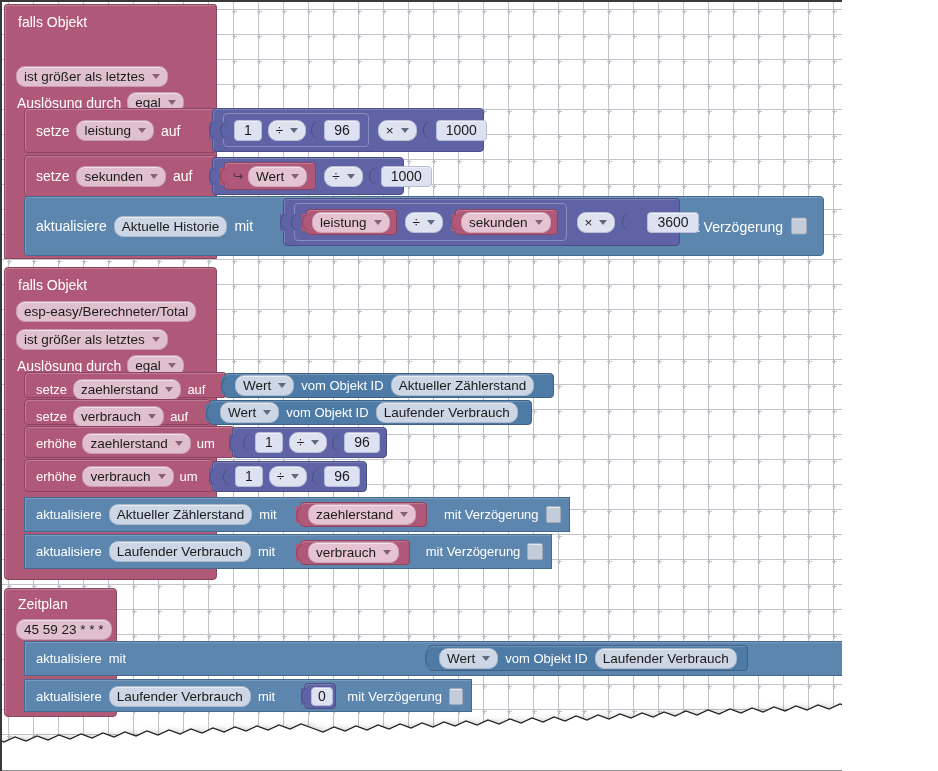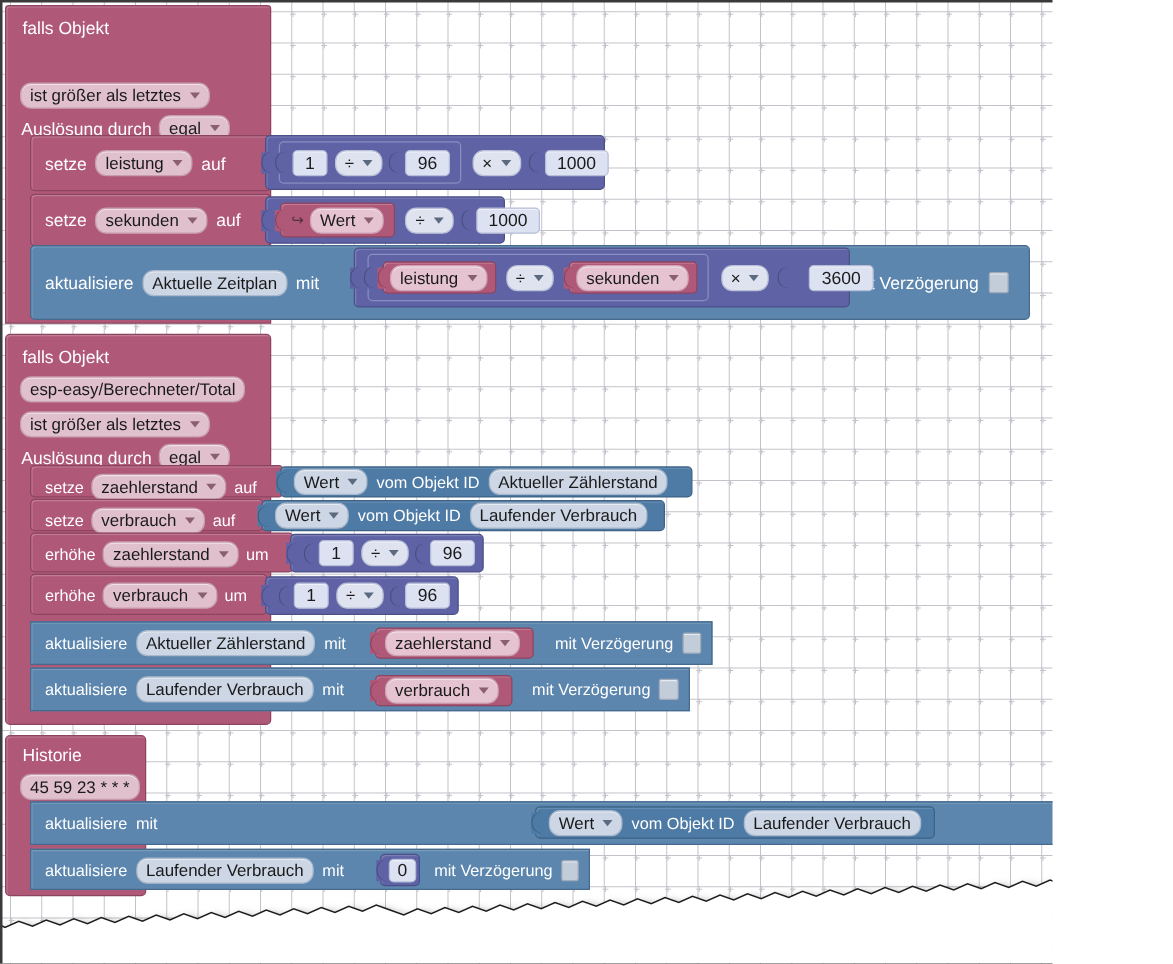--- a/index.html
+++ b/index.html
@@ -206,21 +206,21 @@
     </span>
     <span class="socket" style="background:#5f63a6;margin-left:6px;">
         <i></i>
       </span>
     <span class="field numbox" style="margin-left:4px;">1000</span>
   </div>
 
   <div class="blk ctrlblk" style="left:24px;top:196px;width:800px;height:60px;border-radius:4px;">
     <div class="row" style="gap:7px;padding-left:11px;">
       <span class="lbl">aktualisiere</span>
-      <span class="field lightblue">Aktuelle Zeitplan</span>
+      <span class="field lightblue">Aktuelle Historie</span>
       <span class="lbl">mit</span>
       <span style="flex:1"></span>
     </div>
     <div style="position:absolute;right:16px;top:50%;transform:translateY(-50%);display:flex;align-items:center;gap:8px;">
       <span class="lbl">mit Verzögerung</span>
       <span class="checkbox"></span>
     </div>
   </div>
 
   <div class="val math" style="left:283px;top:198px;width:397px;height:48px;">
@@ -418,21 +418,21 @@
     <span class="socket" style="background:#b05878;margin-left:-5px;">
         <i></i>
       </span>
     <span class="field rose" style="margin-left:4px;">
       <span>verbrauch</span>
       <span class="caret"></span>
     </span>
   </div>
 
   <div class="blk hat" style="left:4px;top:588px;width:113px;height:129px;">
-    <div style="position:absolute;left:13px;top:8px;" class="lbl">Historie</div>
+    <div style="position:absolute;left:13px;top:8px;" class="lbl">Zeitplan</div>
     <div style="position:absolute;left:11px;top:30px;">
       <span class="field">45 59 23 * * *</span>
     </div>
   </div>
 
   <div class="blk ctrlblk" style="left:24px;top:641px;width:866px;height:35px;">
     <div class="row" style="gap:7px;padding-left:11px;">
       <span class="lbl sm">aktualisiere</span>
       <span class="lbl sm">mit</span>
       <span style="width:330px"></span>

